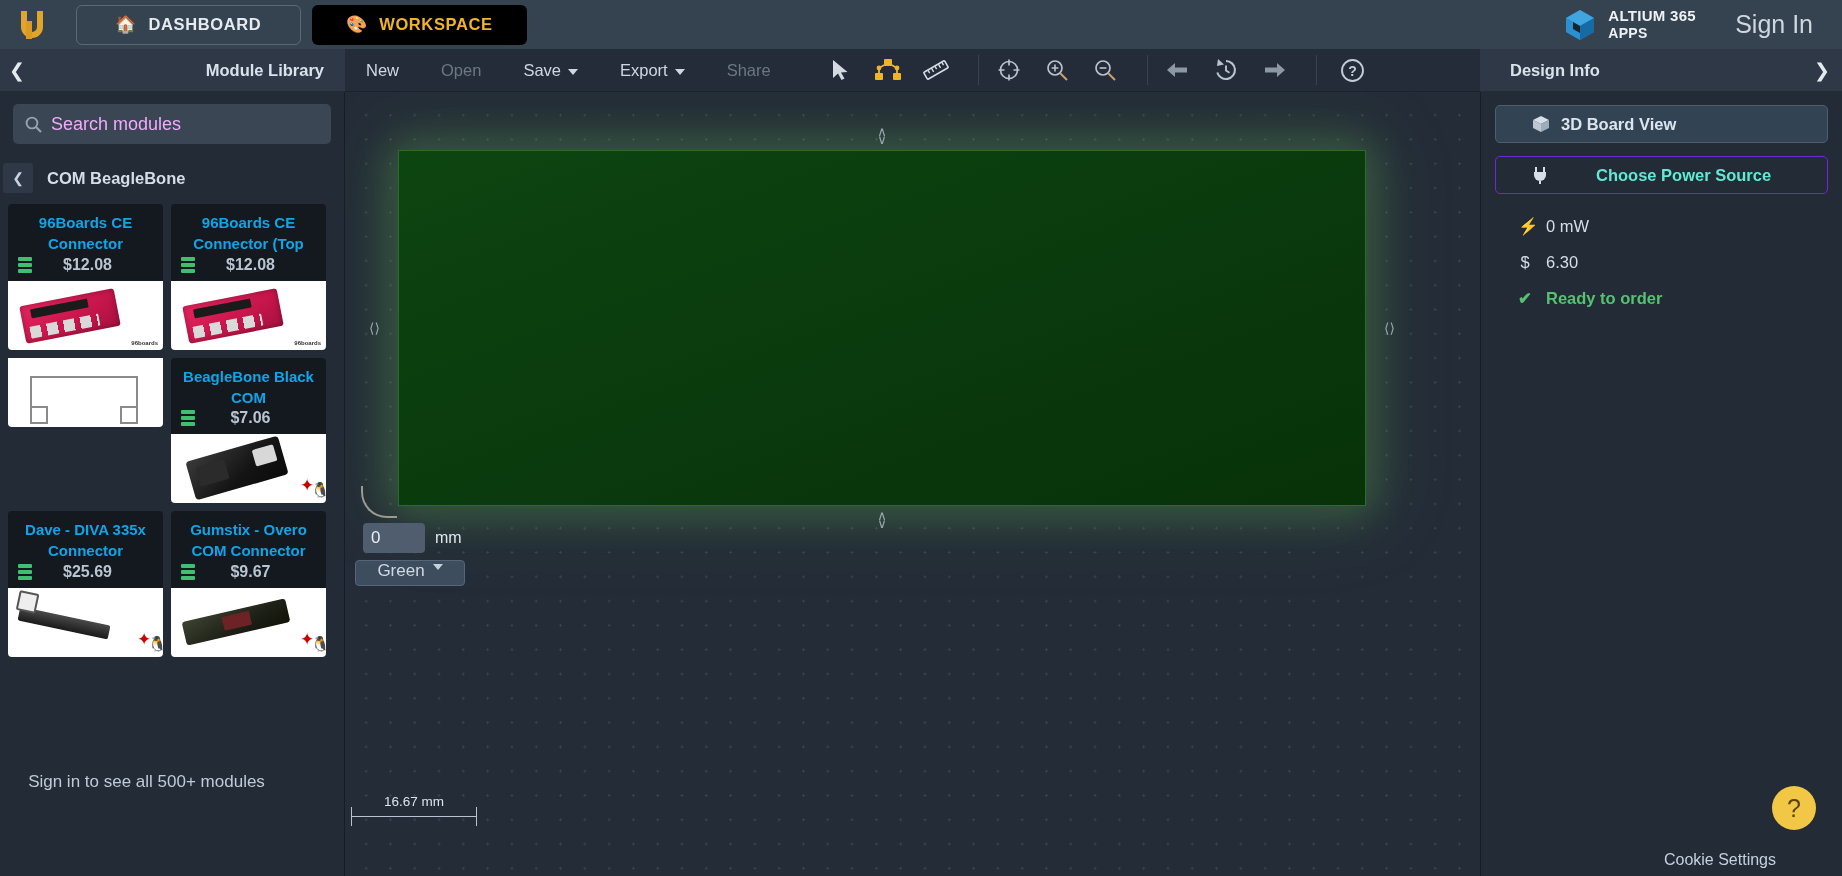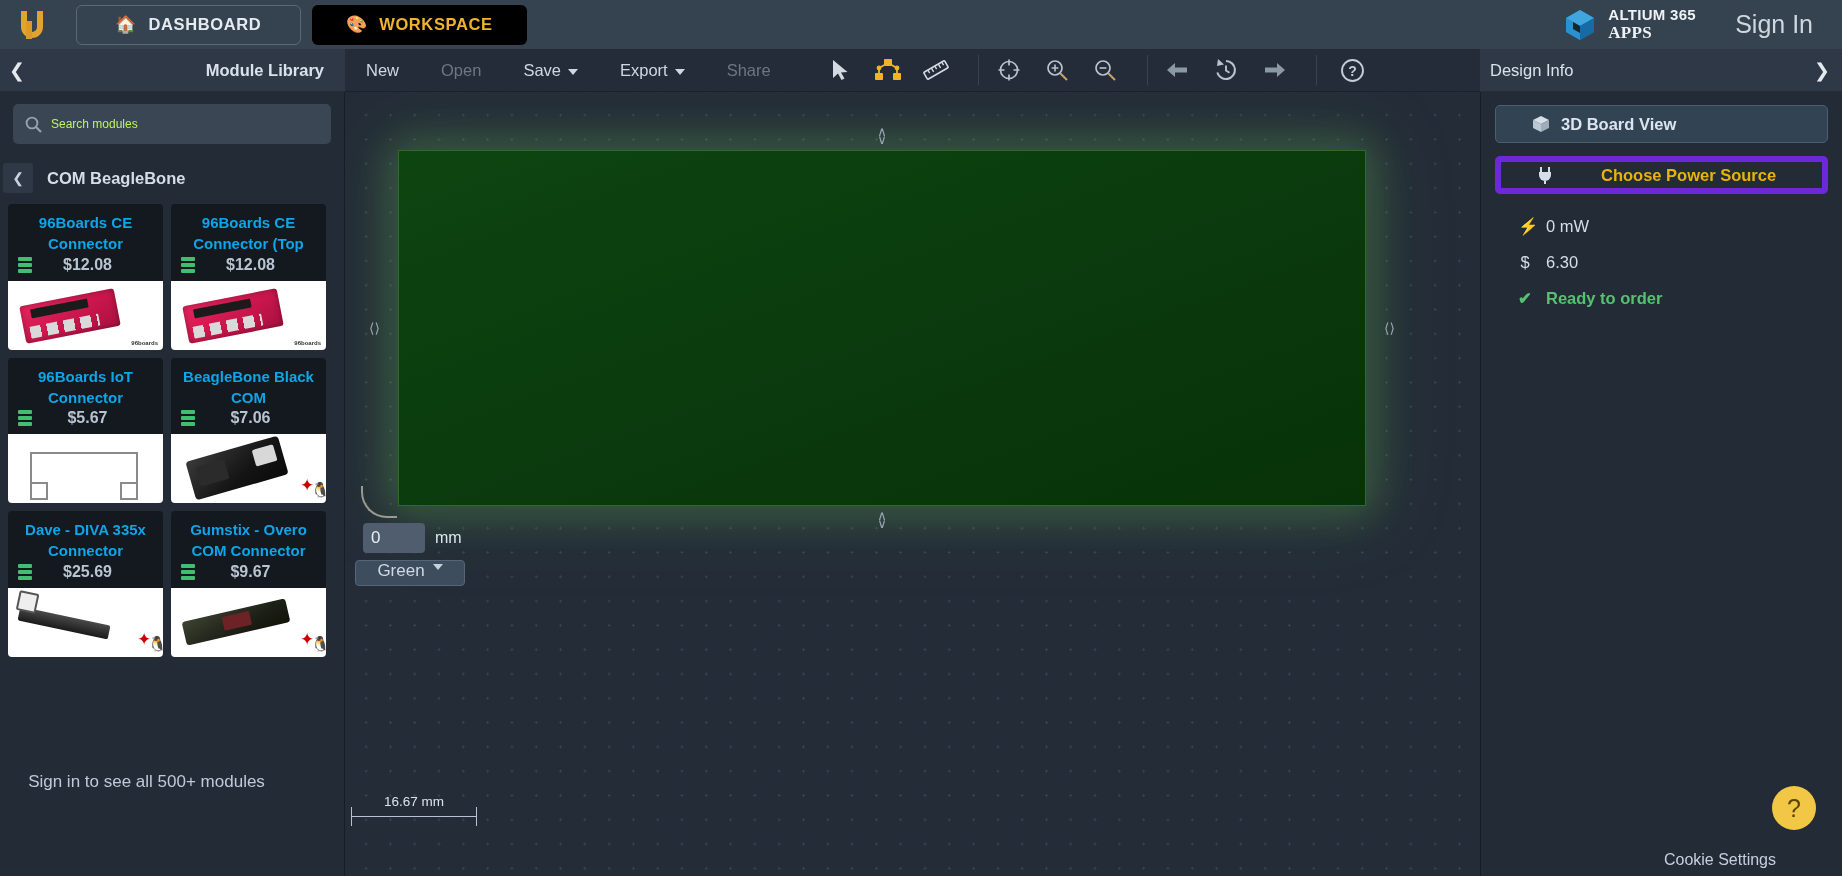--- a/index.html
+++ b/index.html
@@ -25,21 +25,21 @@
     letter-spacing: .6px; cursor: pointer; padding: 0 26px;
   }
   .navbtn.dashboard { border: 1px solid #5c6876; color: #e6ebf1; width: 225px; margin-left: 12px;}
   .navbtn.workspace { background: #000; color: #f0b429; width: 215px; margin-left: 11px;}
   .navbtn .ic { font-size: 17px; line-height: 1; }
   .a365 {
     position: absolute; right: 146px; top: 0; height: 49px;
     display: flex; align-items: center; gap: 11px; cursor: pointer;
   }
   .a365 .txt { font-size: 15px; font-weight: bold; color: #eef2f6; line-height: 1.18; letter-spacing:.3px;}
-  .a365 .txt .sub { font-size: 17px; font-family: Liberation Serif, serif; }
+  .a365 .txt .sub { font-size: 14px; }
   .signin {
     position: absolute; right: 29px; top: 0; height: 49px; display: flex;
     align-items: center; font-size: 25px; color: #cfd7e0; cursor: pointer;
   }
 
   
   .row2 { position: absolute; top: 49px; left: 0; width: 1842px; height: 43px; }
   .lib-header {
     position: absolute; left: 0; top: 0; width: 345px; height: 43px;
     background: #2e3846; display: flex; align-items: center;
@@ -69,34 +69,34 @@
   .ticon {
     width: 48px; height: 43px; display: flex; align-items: center;
     justify-content: center; cursor: pointer; color: #aab4c0;
   }
   .ticon svg { display:block; }
   .di-header {
     position: absolute; left: 1480px; top: 0; width: 362px; height: 43px;
     background: #2e3846; display: flex; align-items: center;
     border-bottom: 1px solid #222b36;
   }
-  .di-header .title { flex:1; padding-left: 10px; font-size: 16.5px; font-weight: normal; color: #d9e2ec; }
+  .di-header .title { flex:1; padding-left: 30px; font-size: 16.5px; font-weight: bold; color: #d9e2ec; }
   .di-header .expand { width: 40px; text-align:center; color: #e4eaf0; font-size: 19px; cursor:pointer; }
 
   
   .sidebar {
     position: absolute; left: 0; top: 92px; width: 345px; height: 784px;
     background: #222b36; border-right: 1px solid #161d26;
   }
   .searchbox {
     margin: 12px 13px 0 13px; height: 40px; background: #3a4654;
     border-radius: 5px; display: flex; align-items: center; padding: 0 12px; gap: 9px;
     cursor: text;
   }
-  .searchbox .ph { font-size: 12px; color: #bef264; }
+  .searchbox .ph { font-size: 18px; color: #f0abfc; }
   .cat-row {
     margin-top: 14px; height: 40px; display: flex; align-items: center; gap: 14px;
     padding-left: 3px;
   }
   .cat-back {
     width: 30px; height: 30px; background: #2e3846; border-radius: 3px;
     display: flex; align-items: center; justify-content: center;
     color: #c8d2de; font-size: 14px; cursor: pointer;
   }
   .cat-name { font-size: 16.5px; font-weight: bold; color: #d5dee8; }
@@ -259,21 +259,21 @@
   .rightpanel {
     position: absolute; left: 1480px; top: 92px; width: 362px; height: 784px;
     background: #222b36; border-left: 1px solid #161d26;
   }
   .pbtn {
     margin: 13px 14px 0 14px; height: 38px; border-radius: 5px;
     display: flex; align-items: center; gap: 11px; padding-left: 36px;
     font-size: 16.5px; font-weight: bold; cursor: pointer;
   }
   .pbtn.primary { background: #324354; border: 1px solid #4b5f73; color: #dce5ee; }
-  .pbtn.secondary { background: transparent; border: 6px solid #6d28d9; color: #eab308; gap: 48px; }
+  .pbtn.secondary { background: transparent; border: 1px solid #6d28d9; color: #5eead4; gap: 48px; }
   .stat {
     display: flex; align-items: center; gap: 14px; padding-left: 37px;
     height: 36px; font-size: 16.5px; color: #d5dee8;
   }
   .stat.first { margin-top: 14px; }
   .stat.ok { color: #56c271; font-weight: bold; }
   .stat .gl { width: 14px; text-align:center; }
   .cookie {
     position: absolute; right: 66px; bottom: 7px; font-size: 16px;
     color: #c6d0dc; cursor: pointer;
@@ -482,31 +482,20 @@
             <span class="pr">$12.08</span>
           </div>
         </div>
         <div class="thumb">
           <div class="board96"></div>
             <span class="wm96">96boards</span>
         </div>
       </div>
 
       <div class="modcard">
-        <div class="info">
-          <div class="nm">96Boards IoT Connector</div>
-          <div class="prow">
-            <span class="stock">
-                <i></i>
-                <i></i>
-                <i></i>
-              </span>
-            <span class="pr">$5.67</span>
-          </div>
-        </div>
         <div class="thumb">
           <div class="conn-drw"></div>
         </div>
       </div>
 
       <div class="modcard">
         <div class="info">
           <div class="nm">BeagleBone Black COM</div>
           <div class="prow">
             <span class="stock">

